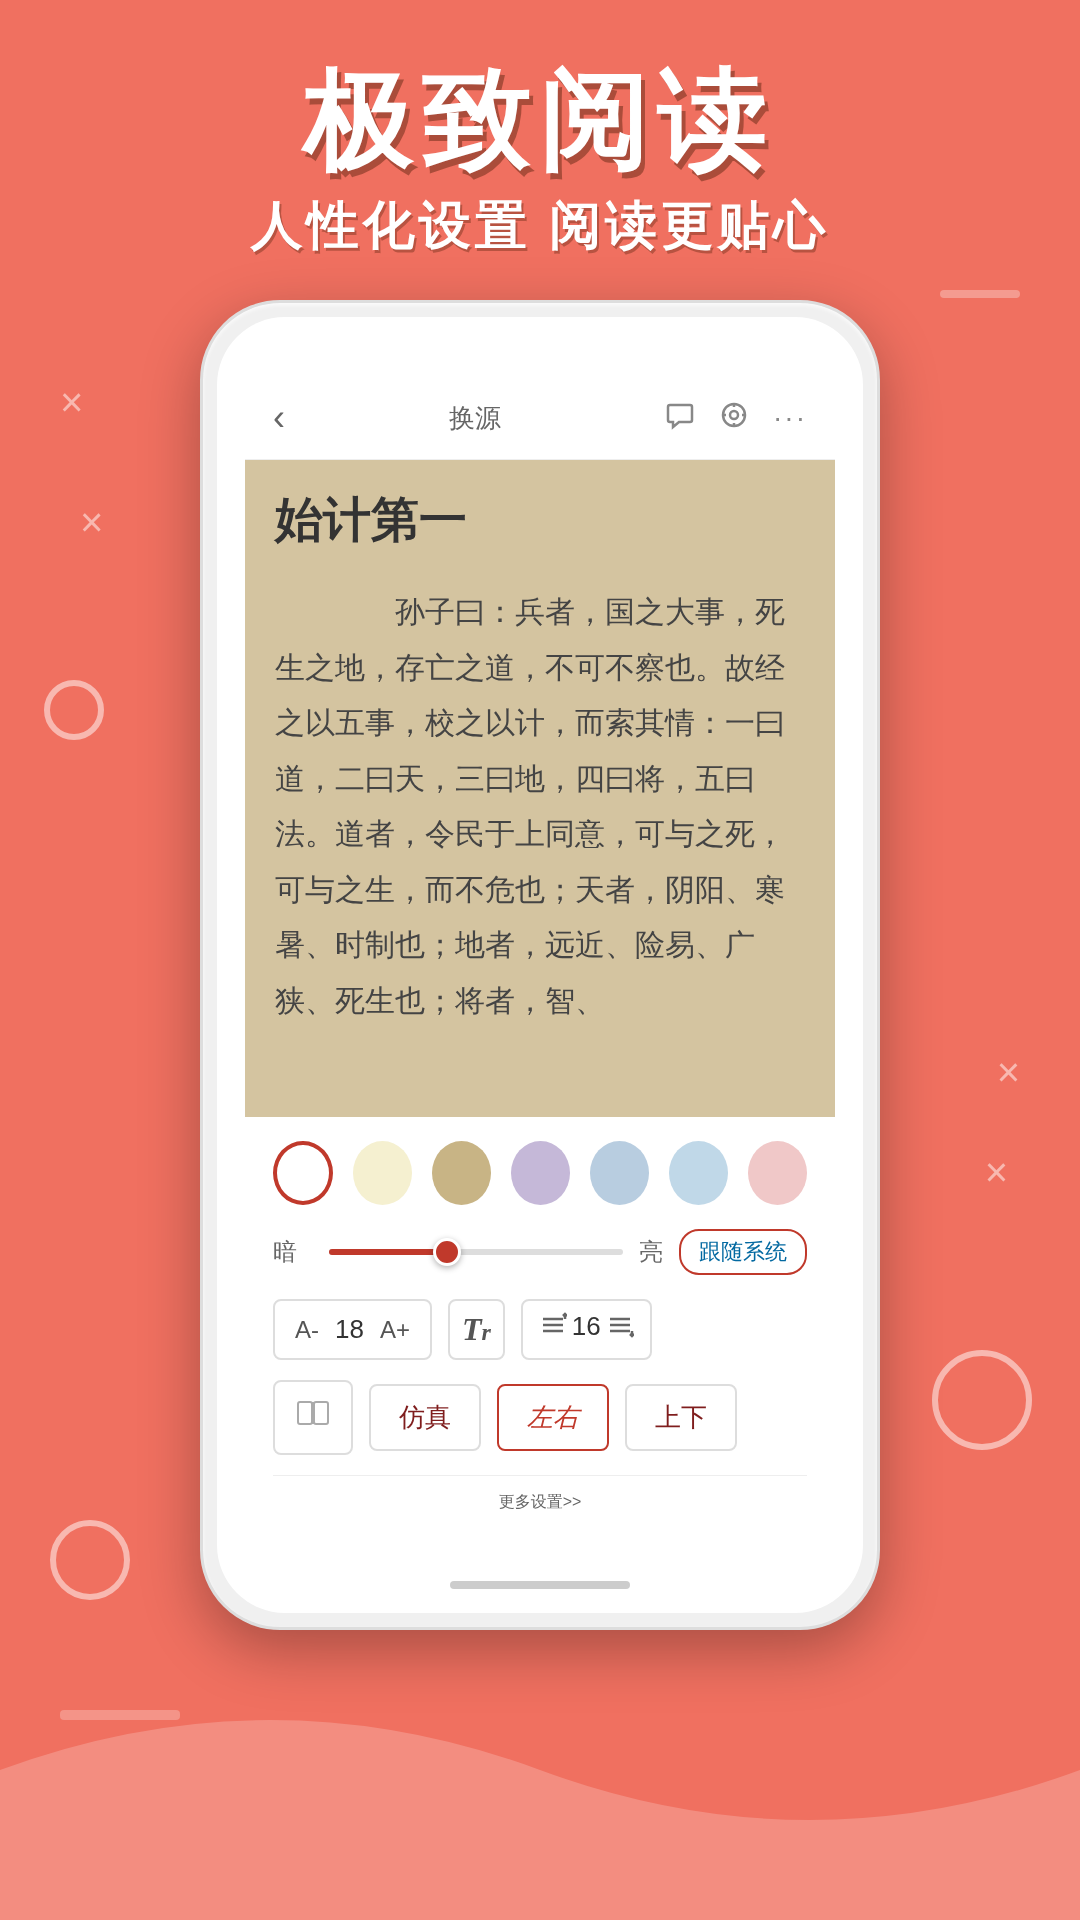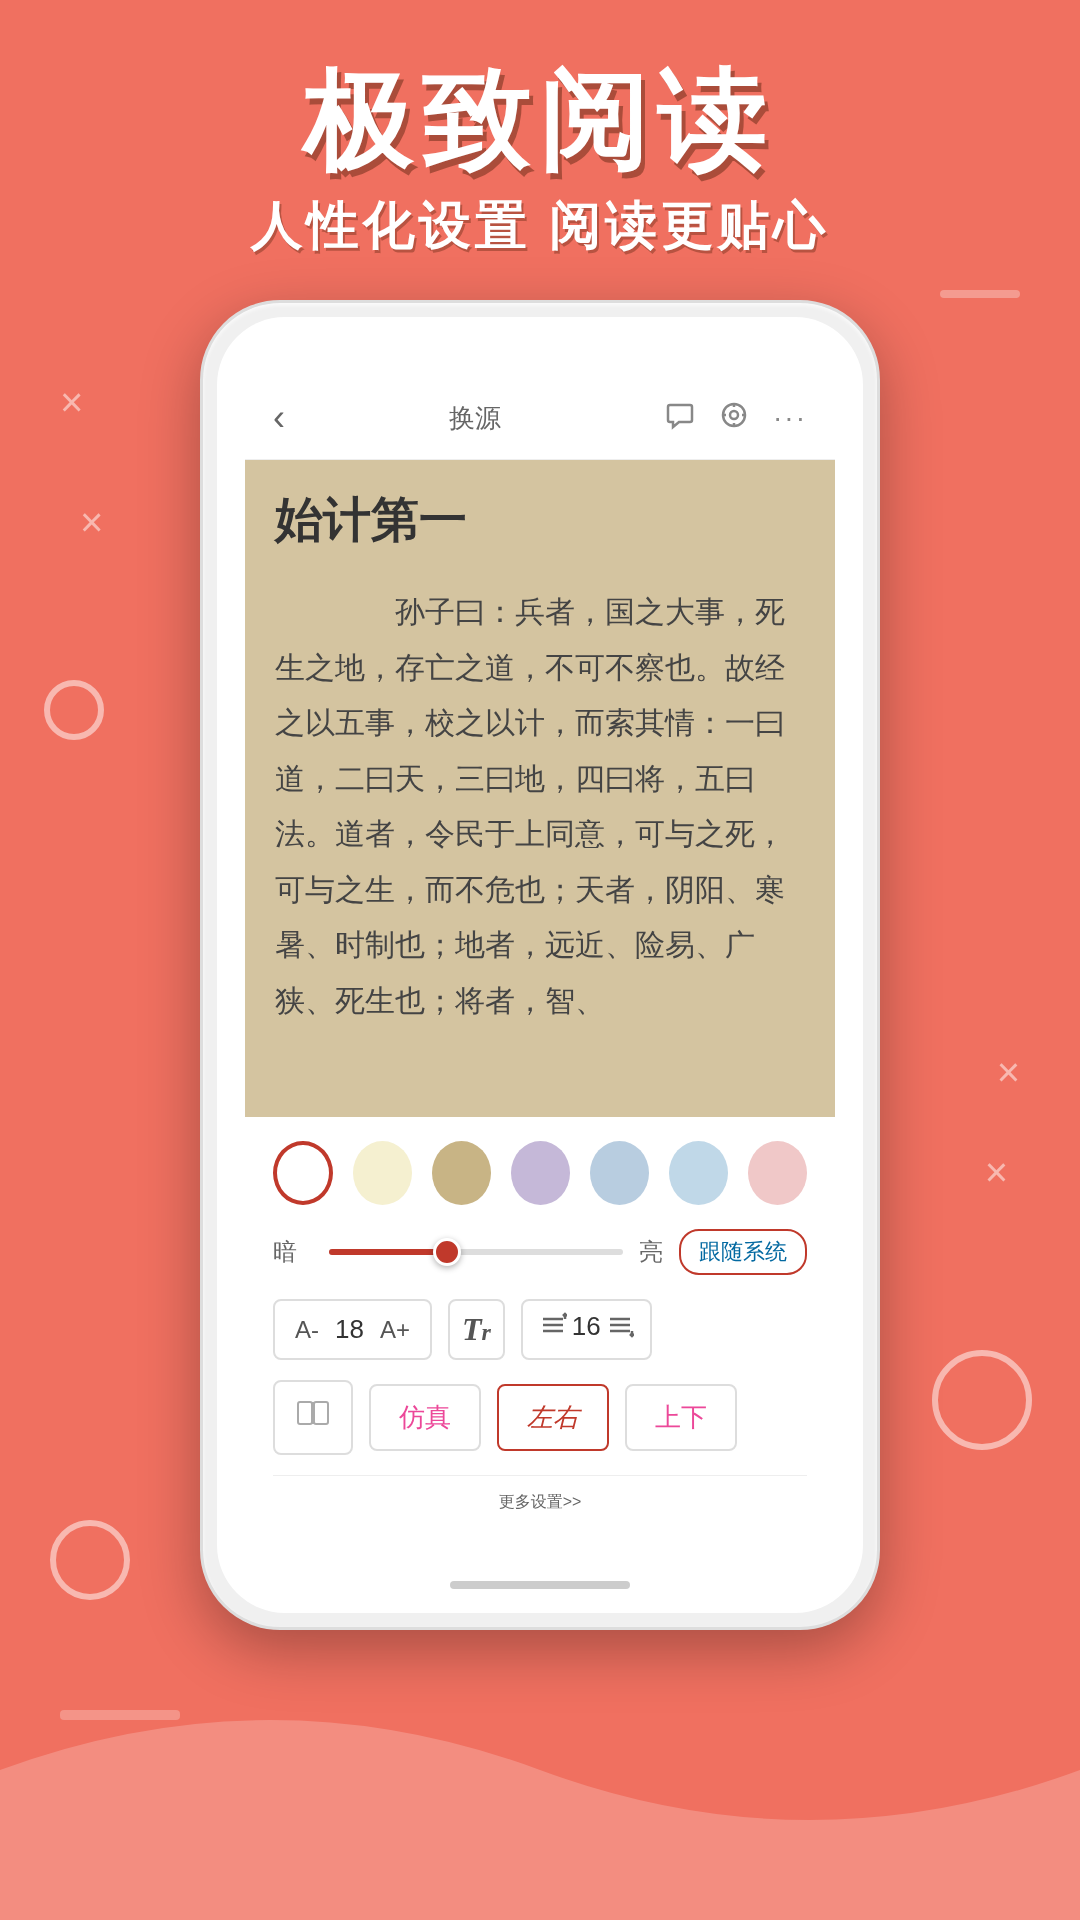--- a/index.html
+++ b/index.html
@@ -287,21 +287,21 @@
       gap: 16px;
       margin-bottom: 20px;
       align-items: center;
     }
 
     .page-turn-btn {
       border: 2px solid #ddd;
       border-radius: 8px;
       padding: 14px 28px;
       font-size: 26px;
-      color: #ec4899;
+      color: #7f1d1d;
       cursor: pointer;
       background: #fff;
     }
 
     .page-turn-btn.active {
       border-color: #c0392b;
       color: #c0392b;
       font-style: italic;
     }
 

